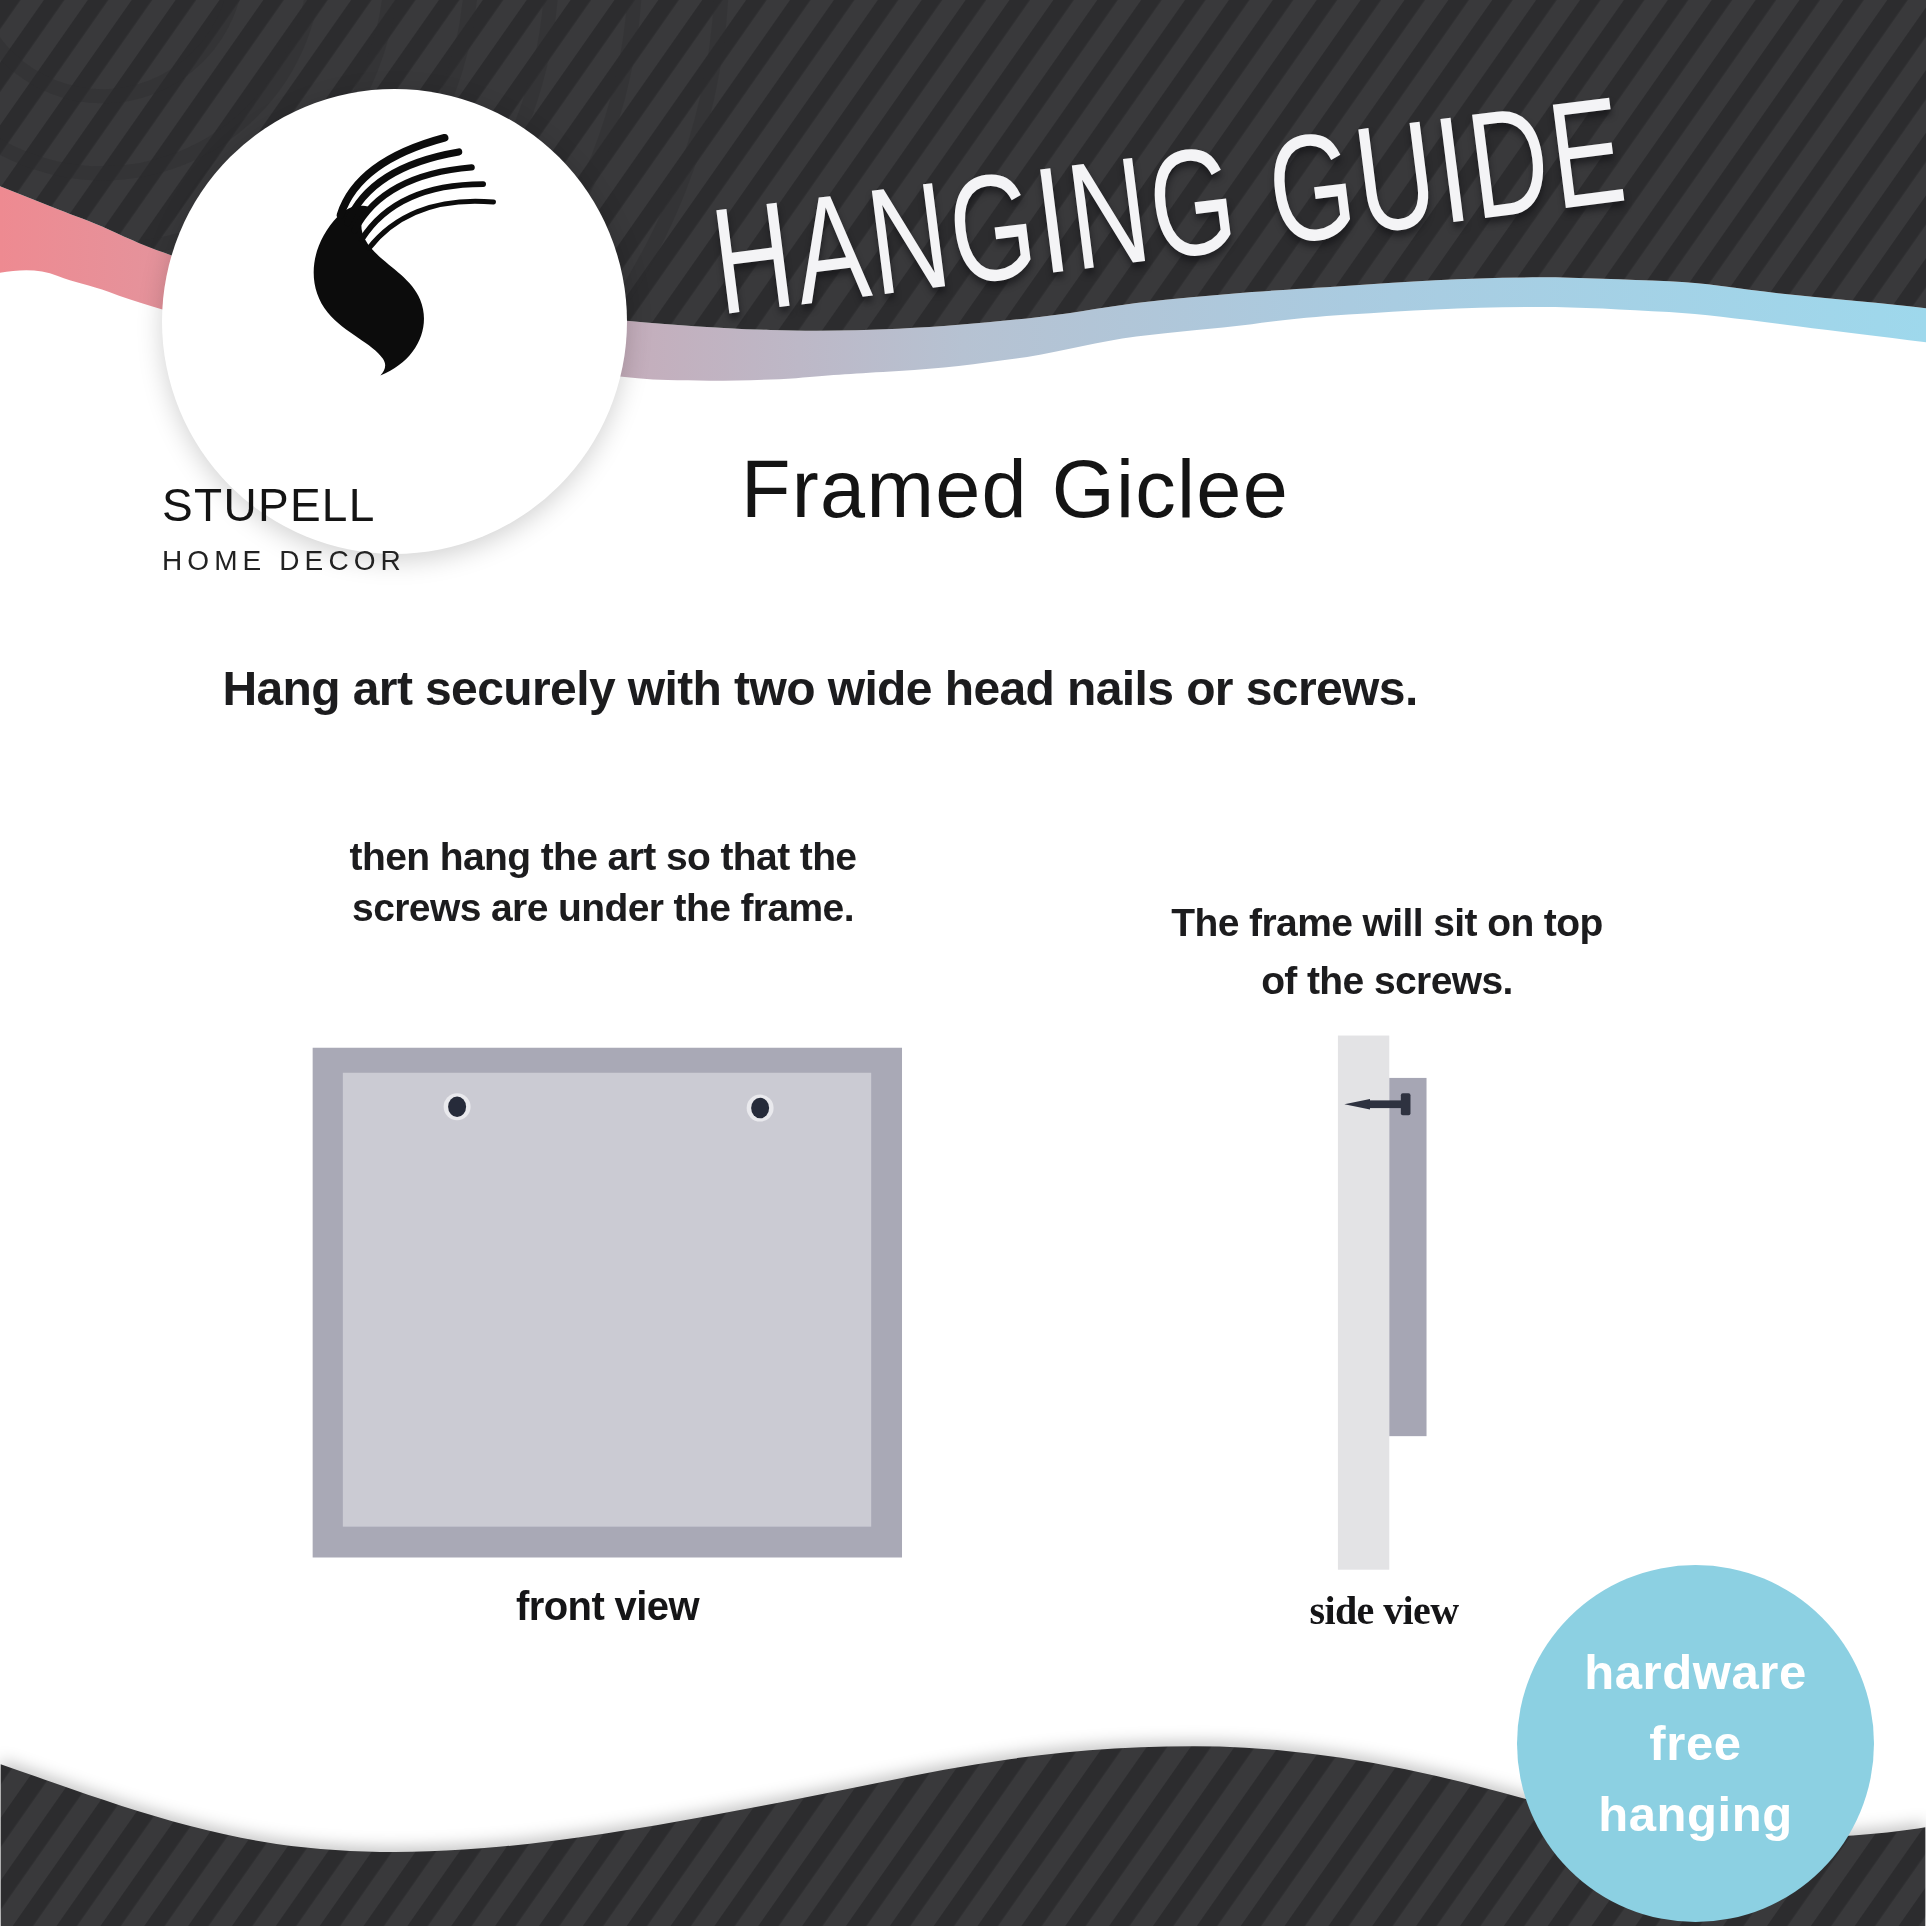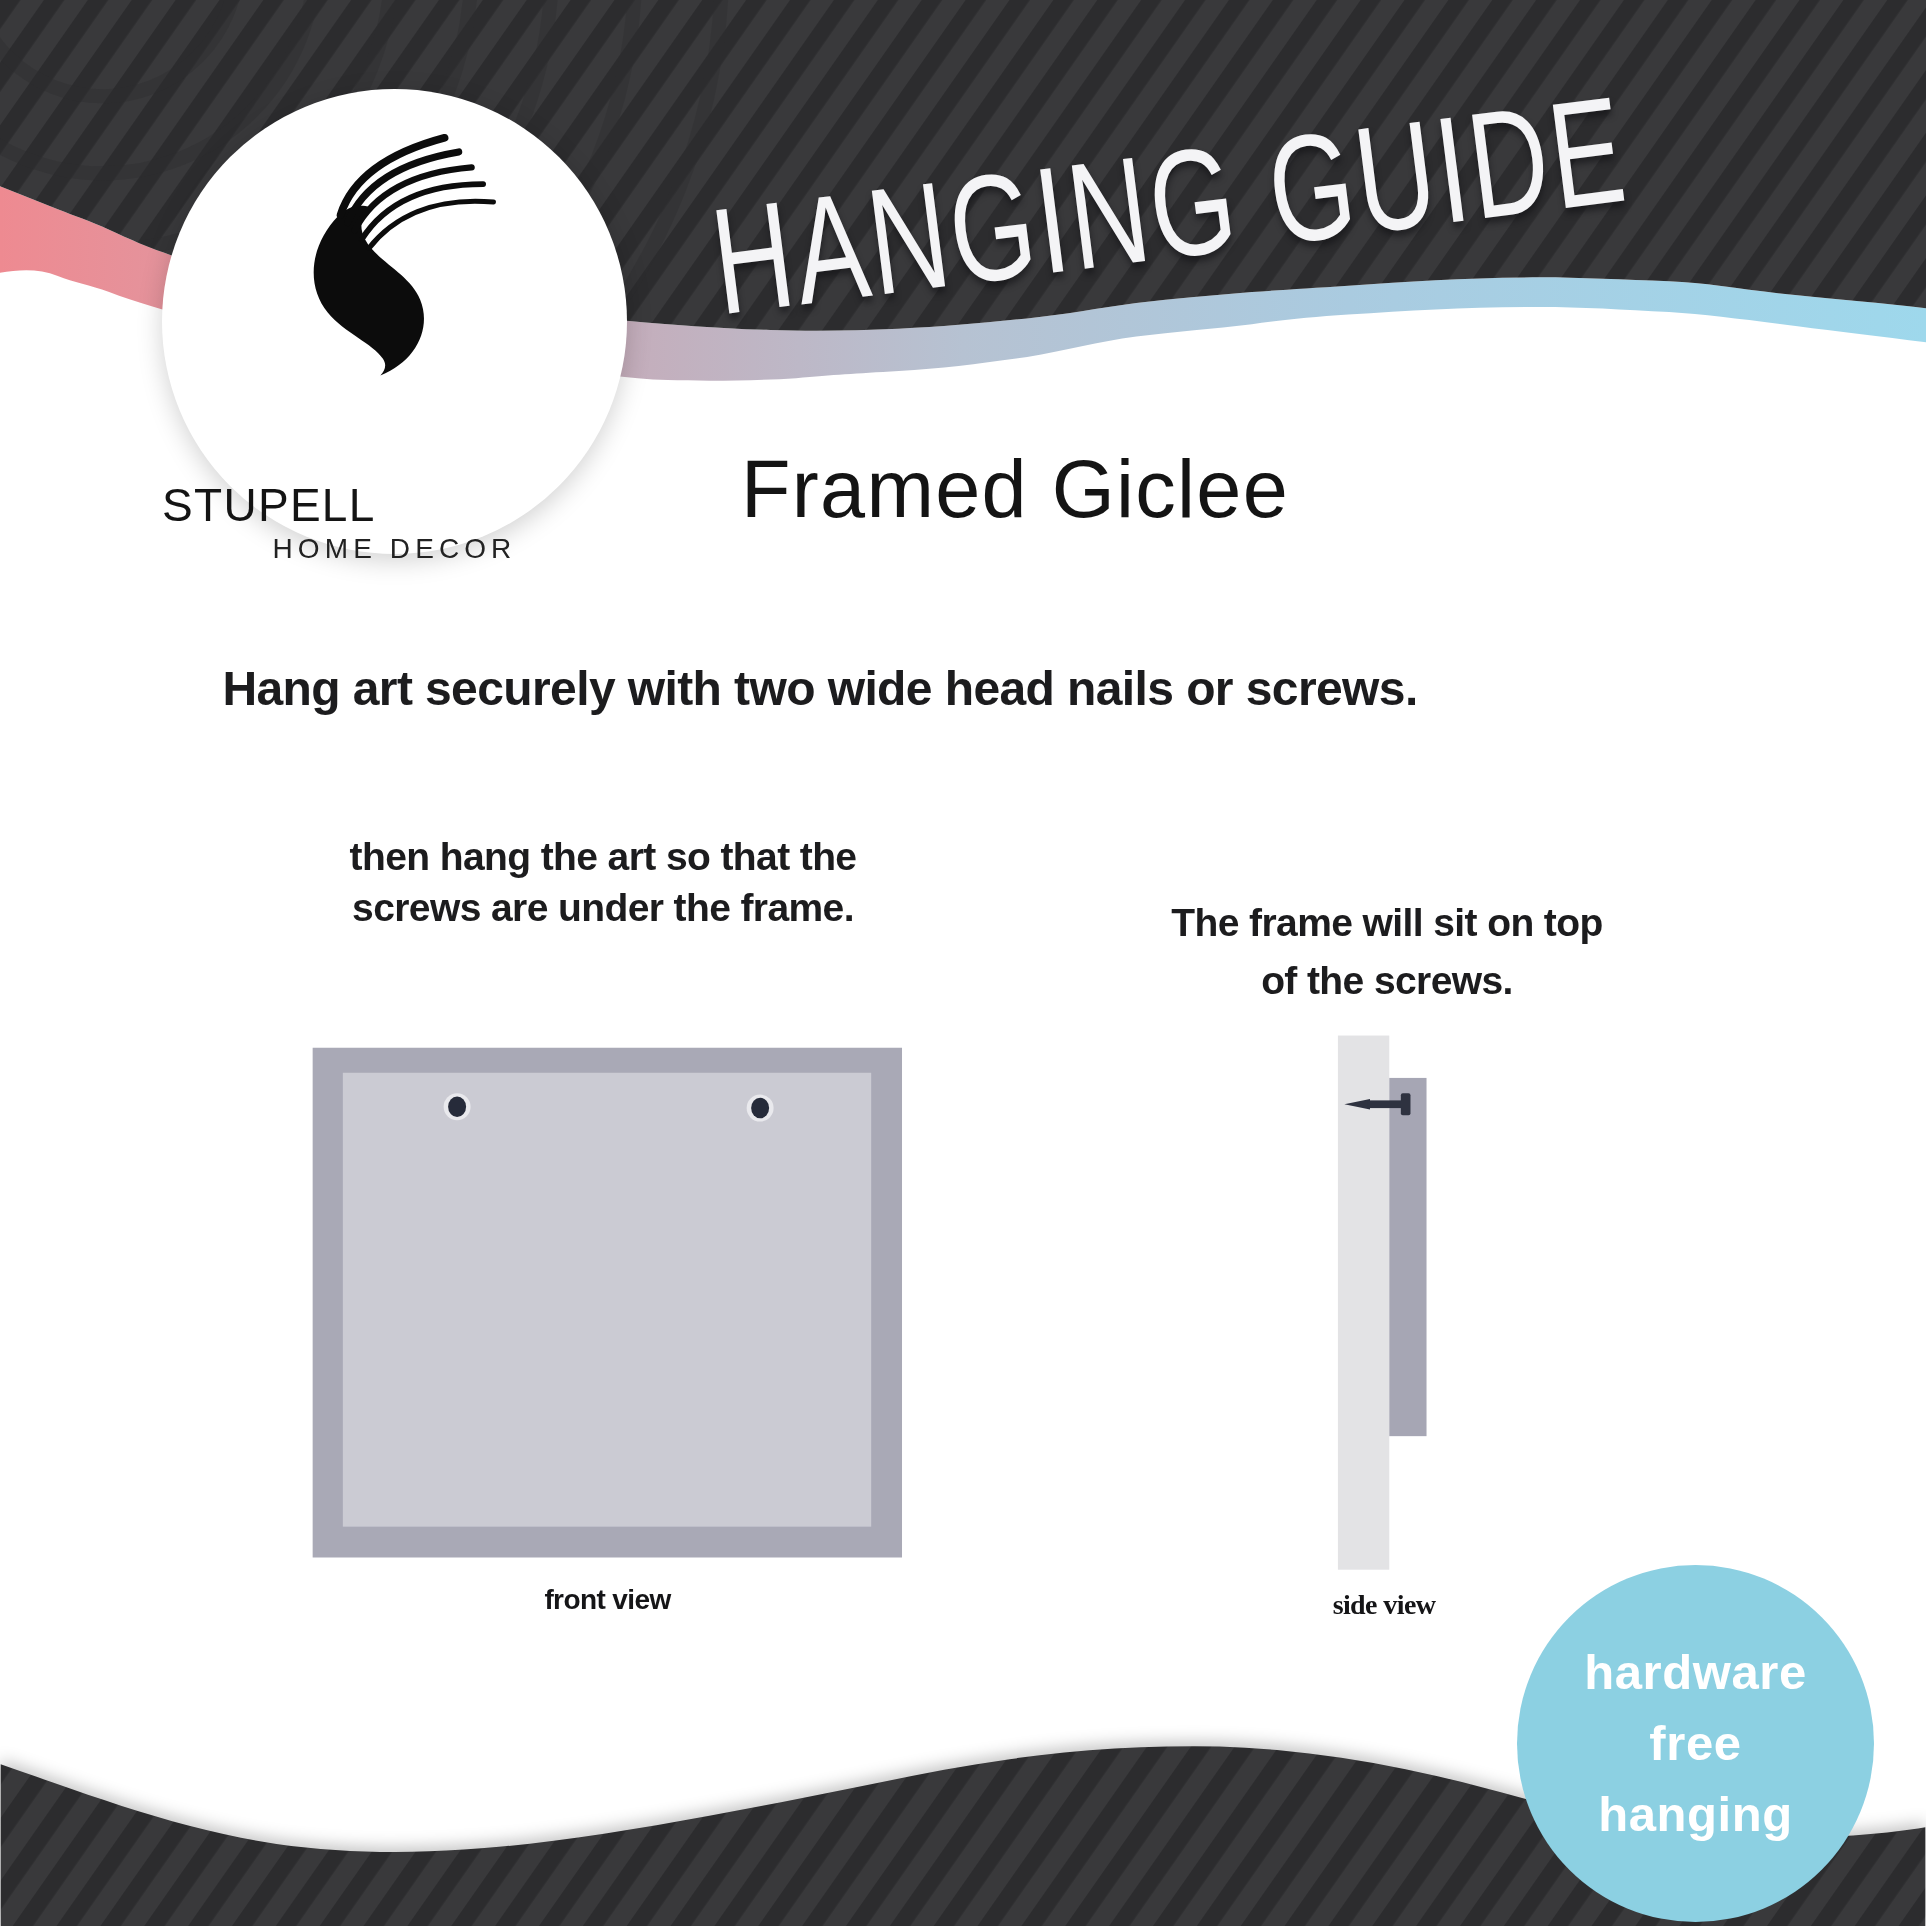--- a/index.html
+++ b/index.html
@@ -24,21 +24,21 @@
     position:absolute;left:162px;top:89px;width:465px;height:465px;z-index:2;
     background:#ffffff;border-radius:50%;
     box-shadow:0 6.4px 26px rgba(0,0,0,0.18);
   }
   .logo-swoosh{position:absolute;left:0;top:0;width:465px;height:465px;}
   .brand-name{
     position:absolute;left:0;top:393px;width:465px;
     font-size:46px;font-weight:400;letter-spacing:1.3px;color:#141414;line-height:1;
   }
   .brand-tagline{
-    position:absolute;left:0;top:446px;width:465px;text-align:center;
+    position:absolute;left:0;top:458px;width:465px;text-align:left;
     font-size:28px;font-weight:400;letter-spacing:5.1px;color:#222;line-height:1;
   }
 
   
   .product-title{
     position:absolute;left:706px;top:449px;font-size:81px;line-height:1;
     font-weight:400;letter-spacing:1.3px;color:#141414;white-space:nowrap;margin-left:35px;
   }
   .intro-subtitle{
     position:absolute;left:0;top:665px;width:1582px;text-align:center;
@@ -47,21 +47,21 @@
 
   
   .col-text{position:absolute;font-weight:700;color:#1c1c1e;text-align:center;letter-spacing:-0.6px;}
   .col-text .line{display:block;}
   .front-text{left:218px;top:831px;width:770px;font-size:39px;line-height:51px;}
   .side-text{left:1066px;top:894px;width:642px;font-size:39px;line-height:58px;}
 
   .diagram-svg{position:absolute;left:0;top:0;z-index:0;}
 
   .caption{
-    position:absolute;font-size:28px;font-weight:700;letter-spacing:-0.6px;
+    position:absolute;font-size:40px;font-weight:700;letter-spacing:-0.6px;
     color:#151517;text-align:center;line-height:1;
   }
   .front-caption{left:313px;top:1586px;width:589px;}
   .side-caption{left:1095px;top:1591px;width:578px;font-family:Liberation Serif, serif;}
 
   
   .footer-svg{position:absolute;left:0;bottom:0;z-index:1;}
   .badge{
     position:absolute;left:1517px;top:1565px;width:357px;height:357px;z-index:2;
     background:#8cd0e2;border-radius:50%;

